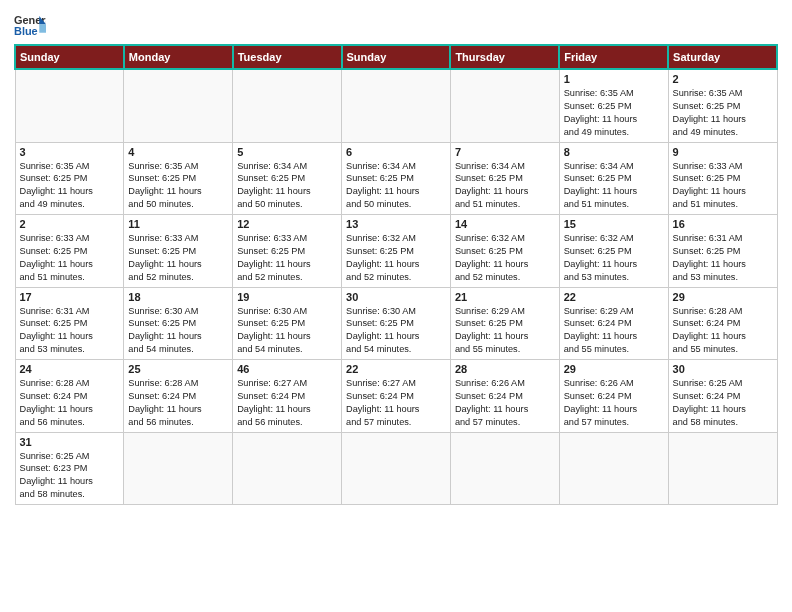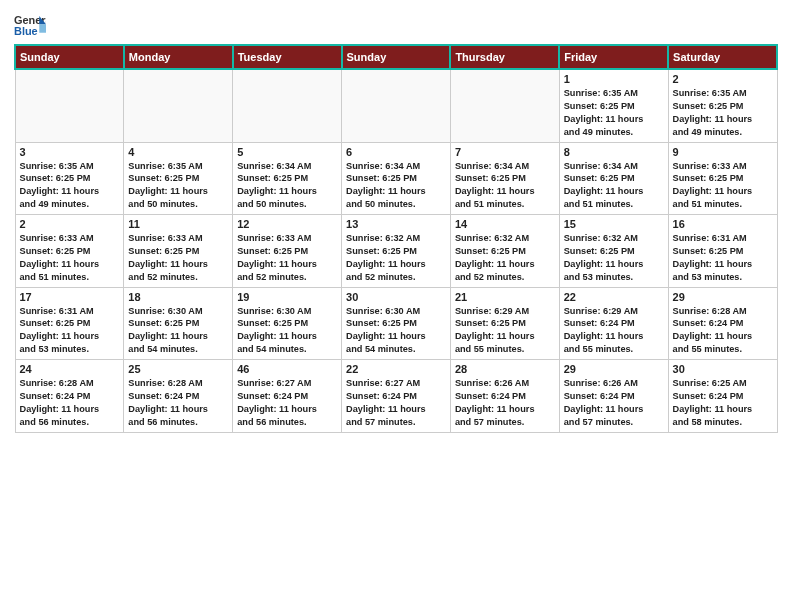--- a/index.html
+++ b/index.html
@@ -68,21 +68,20 @@
       width: 14.28%;
     }
     .day-num {
       font-size: 11px;
       font-weight: bold;
       margin-bottom: 2px;
       display: block;
     }
     .day-info {
       line-height: 1.4;
-      font-weight: bold;
     }
     td.empty {
       background: #f9f9f9;
     }
     .last-row td {
       height: 58px;
     }
   </style>
 </head>
 <body>
@@ -333,15 +332,30 @@
 and 57 minutes.</div>
           </td>
           <td>
             <span class="day-num">30</span>
             <div class="day-info" style="white-space: pre-line;">Sunrise: 6:25 AM
 Sunset: 6:24 PM
 Daylight: 11 hours
 and 58 minutes.</div>
           </td>
         </tr>
+        <tr class="last-row">
+          <td>
+            <span class="day-num">31</span>
+            <div class="day-info" style="white-space: pre-line;">Sunrise: 6:25 AM
+Sunset: 6:23 PM
+Daylight: 11 hours
+and 58 minutes.</div>
+          </td>
+          <td class="empty"></td>
+          <td class="empty"></td>
+          <td class="empty"></td>
+          <td class="empty"></td>
+          <td class="empty"></td>
+          <td class="empty"></td>
+        </tr>
       </tbody>
   </table>
 </div>
 
 </body></html>

